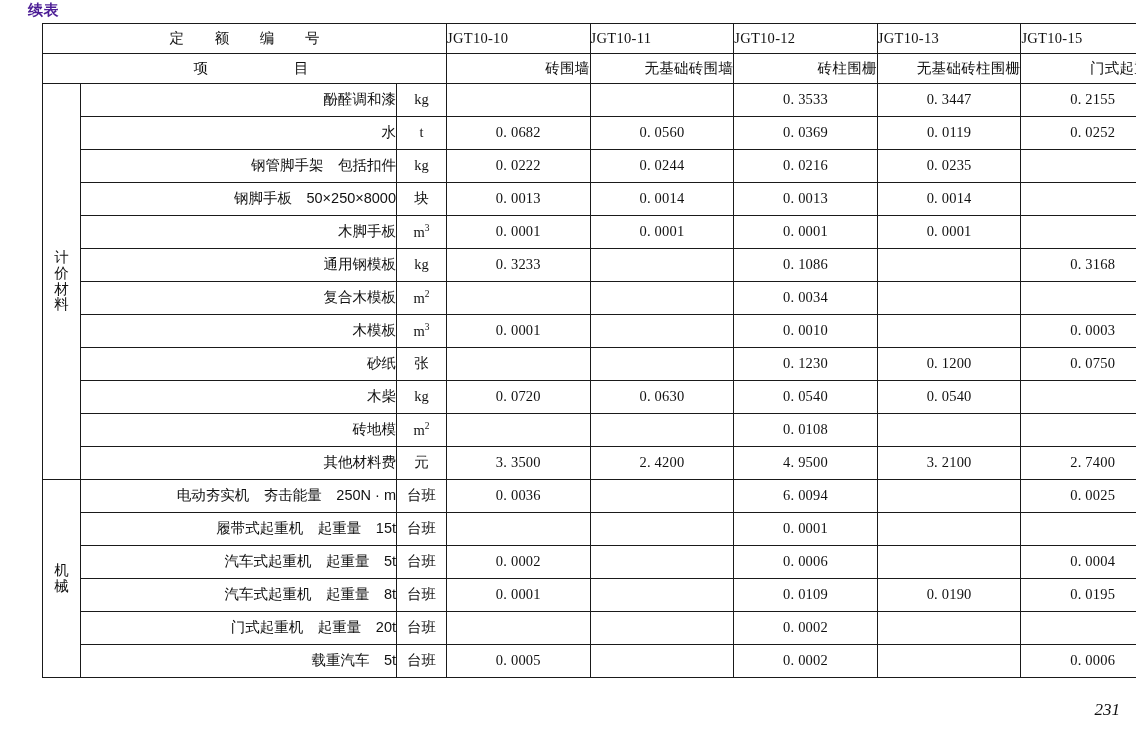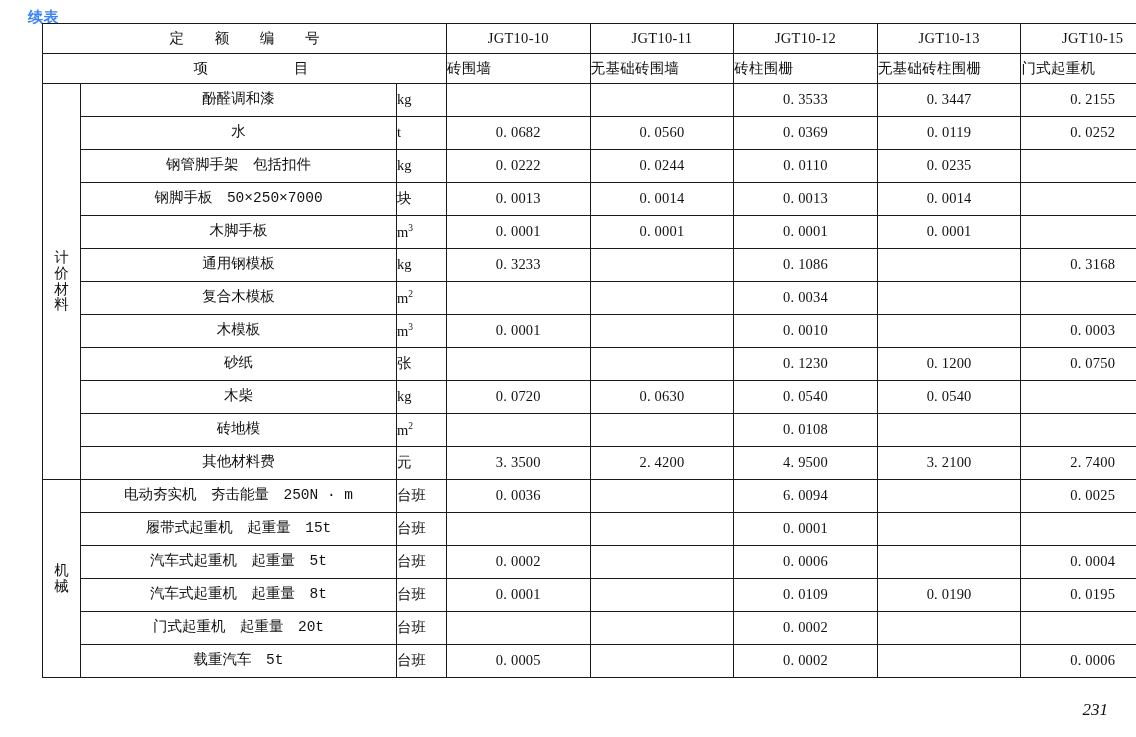--- a/index.html
+++ b/index.html
@@ -21,27 +21,27 @@
     position: absolute;
     left: 0; top: 0;
     width: 1136px;
     height: 737px;
   }
 
   
   .caption {
     position: absolute;
     left: 28px;
-    top: 7px;
+    top: 0px;
     font-size: 15px;
     font-weight: bold;
     letter-spacing: 0.5px;
     line-height: 20px;
     font-family: "DejaVu Sans", "Liberation Sans", sans-serif;
-    color: #3b82f6;
+    color: #4c1d95;
   }
 
   
   .tbl-wrap {
     position: absolute;
     left: 7px;
     top: 23px;
     width: 1122px;
     padding-left: 35px;
   }
@@ -78,28 +78,27 @@
     letter-spacing: 13px;
     text-indent: 13px;
     font-family: "DejaVu Sans", "Liberation Sans", sans-serif;
   }
   .hdr-label.wide {
     letter-spacing: 0;
   }
   .hdr-label.wide .sp-left  { margin-right: 86px; }
 
   .hdr-code {
-    text-align: center;
     height: 29px;
     font-size: 15px;
     font-family: "Liberation Serif", "DejaVu Serif", serif;
     letter-spacing: 0.3px;
   }
   .hdr-name {
-    text-align: left;
+    text-align: right;
     height: 29px;
     font-size: 14.5px;
     font-family: "DejaVu Sans", "Liberation Sans", sans-serif;
     letter-spacing: 0.3px;
   }
 
   
   tr.datarow td { height: 32px; }
 
   .group-cell {
@@ -107,27 +106,28 @@
     vertical-align: middle;
     font-family: "DejaVu Sans", "Liberation Sans", sans-serif;
     font-size: 14.5px;
     line-height: 1.55;
     letter-spacing: 0;
     padding: 0 4px;
   }
   .group-cell .vchar { display: block; }
 
   .item-cell {
+    text-align: right;
+    padding-left: 18px;
+    font-family: Liberation Sans, sans-serif;
+    font-size: 14.5px;
+    white-space: nowrap;
+  }
+  .unit-cell {
     text-align: center;
-    padding-left: 18px;
-    font-family: Liberation Mono, monospace;
-    font-size: 14.5px;
-    white-space: nowrap;
-  }
-  .unit-cell {
     font-family: "Liberation Serif", "DejaVu Serif", serif;
     font-size: 14px;
   }
   .unit-cell.cjk {
     font-family: "DejaVu Sans", "Liberation Sans", sans-serif;
     font-size: 14.5px;
   }
   .unit-cell sup {
     font-size: 9.5px;
     vertical-align: super;
@@ -138,21 +138,21 @@
     font-size: 15px;
     letter-spacing: 0.2px;
   }
 
   
   tr.section-start td { border-top: 1.6px solid #111; }
 
   
   .folio {
     position: absolute;
-    right: 28px;
+    right: 16px;
     top: 700px;
     font-size: 17px;
     font-style: italic;
     font-family: "Liberation Serif", "DejaVu Serif", serif;
     color: #111;
     margin-left: 20px;
   }
 </style>
 </head>
 <body>
@@ -212,26 +212,26 @@
             <td class="val-cell">0. 0560</td>
             <td class="val-cell">0. 0369</td>
             <td class="val-cell">0. 0119</td>
             <td class="val-cell">0. 0252</td>
           </tr>
           <tr class="datarow">
             <td class="item-cell">钢管脚手架　包括扣件</td>
             <td class="unit-cell">kg</td>
             <td class="val-cell">0. 0222</td>
             <td class="val-cell">0. 0244</td>
-            <td class="val-cell">0. 0110</td>
+            <td class="val-cell">0. 0216</td>
             <td class="val-cell">0. 0235</td>
             <td class="val-cell"></td>
           </tr>
           <tr class="datarow">
-            <td class="item-cell">钢脚手板　50×250×7000</td>
+            <td class="item-cell">钢脚手板　50×250×8000</td>
             <td class="unit-cell cjk">块</td>
             <td class="val-cell">0. 0013</td>
             <td class="val-cell">0. 0014</td>
             <td class="val-cell">0. 0013</td>
             <td class="val-cell">0. 0014</td>
             <td class="val-cell"></td>
           </tr>
           <tr class="datarow">
             <td class="item-cell">木脚手板</td>
             <td class="unit-cell">m<sup>3</sup></td>

